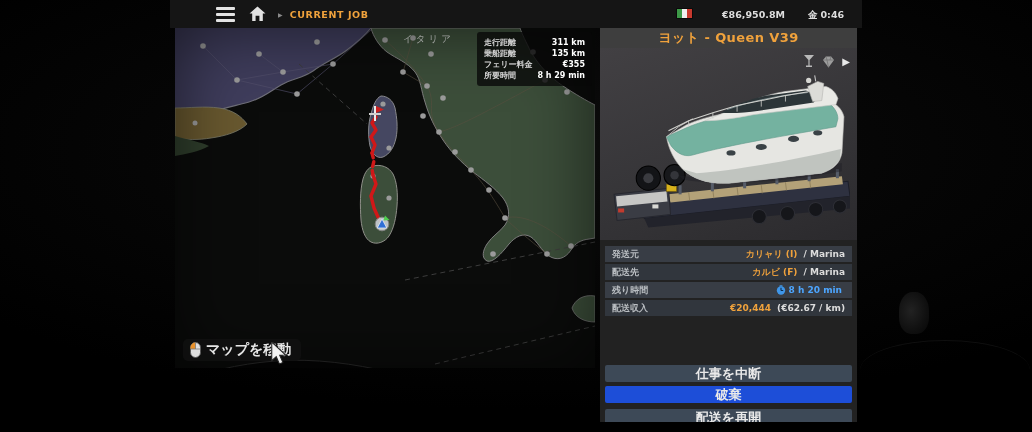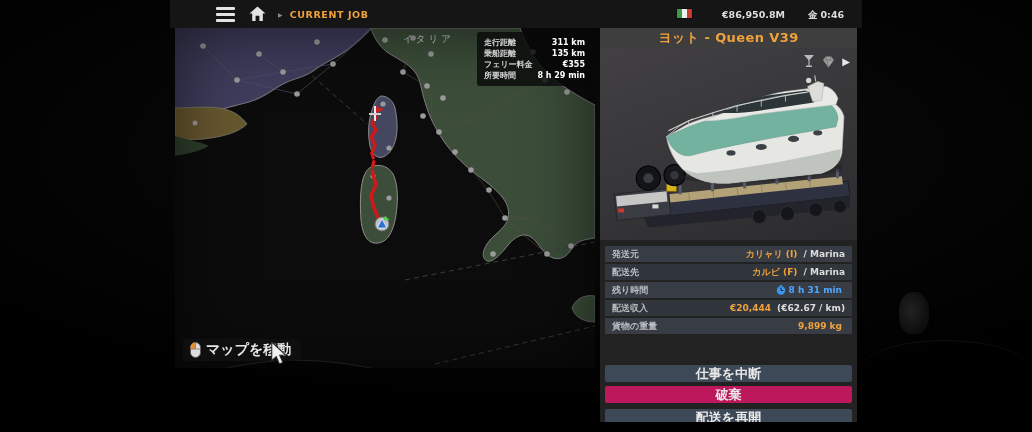--- a/index.html
+++ b/index.html
@@ -97,21 +97,21 @@
   .detail-value .accent { color:#f0a23c;text-align:right; }
   .detail-value .accent.cyan { color:#4da6ff; }
   .detail-value .rest { color:#dcdcdc; white-space:pre; }
 
   .panel-btn {
     position:absolute; left:5px; right:5px; height:17px; border-radius:2px;
     display:flex; align-items:center; justify-content:center;
     font-size:13px; font-weight:bold; color:#e9e9e9; cursor:pointer;
   }
   .panel-btn.blue { background:#3d4957; }
-  .panel-btn.dark { background:#be185d; }
+  .panel-btn.dark { background:#1d4ed8; }
   #btn-abort  { top:337px; }
   #btn-discard{ top:358px; }
   #btn-resume { top:381px; }
 </style>
 </head>
 <body>
 
 <div id="scene">
   <div class="floor-line"></div>
   <div class="tire"></div>
@@ -376,36 +376,29 @@
         </span>
     </div>
     <div class="detail-row odd">
       <span class="detail-label">残り時間</span>
       <span class="detail-value">
         <svg width="10" height="10" viewBox="0 0 10 10">
           <circle cx="5" cy="5.5" r="4.2" fill="#3f96e8"></circle>
           <rect x="3.4" y="0.2" width="3.2" height="1.4" rx=".7" fill="#3f96e8"></rect>
           <path d="M5,5.5 L5,2.8 M5,5.5 L7.2,5.5" stroke="#0d2b4a" stroke-width="1.1" fill="none"></path>
         </svg>
-        <span class="accent cyan">8 h 31 min</span>
+        <span class="accent cyan">8 h 20 min</span>
           <span class="rest"></span>
       </span>
     </div>
     <div class="detail-row even">
       <span class="detail-label">配送収入</span>
       <span class="detail-value">
           <span class="accent">€20,444</span>
           <span class="rest"> (€62.67 / km)</span>
         </span>
     </div>
-    <div class="detail-row odd">
-      <span class="detail-label">貨物の重量</span>
-      <span class="detail-value">
-          <span class="accent">9,899 kg</span>
-          <span class="rest"></span>
-        </span>
-    </div>
   </div>
 
   <div id="btn-abort" class="panel-btn blue">仕事を中断</div>
   <div id="btn-discard" class="panel-btn dark">破棄</div>
   <div id="btn-resume" class="panel-btn blue">配送を再開</div>
 </div>
 
 </body></html>

